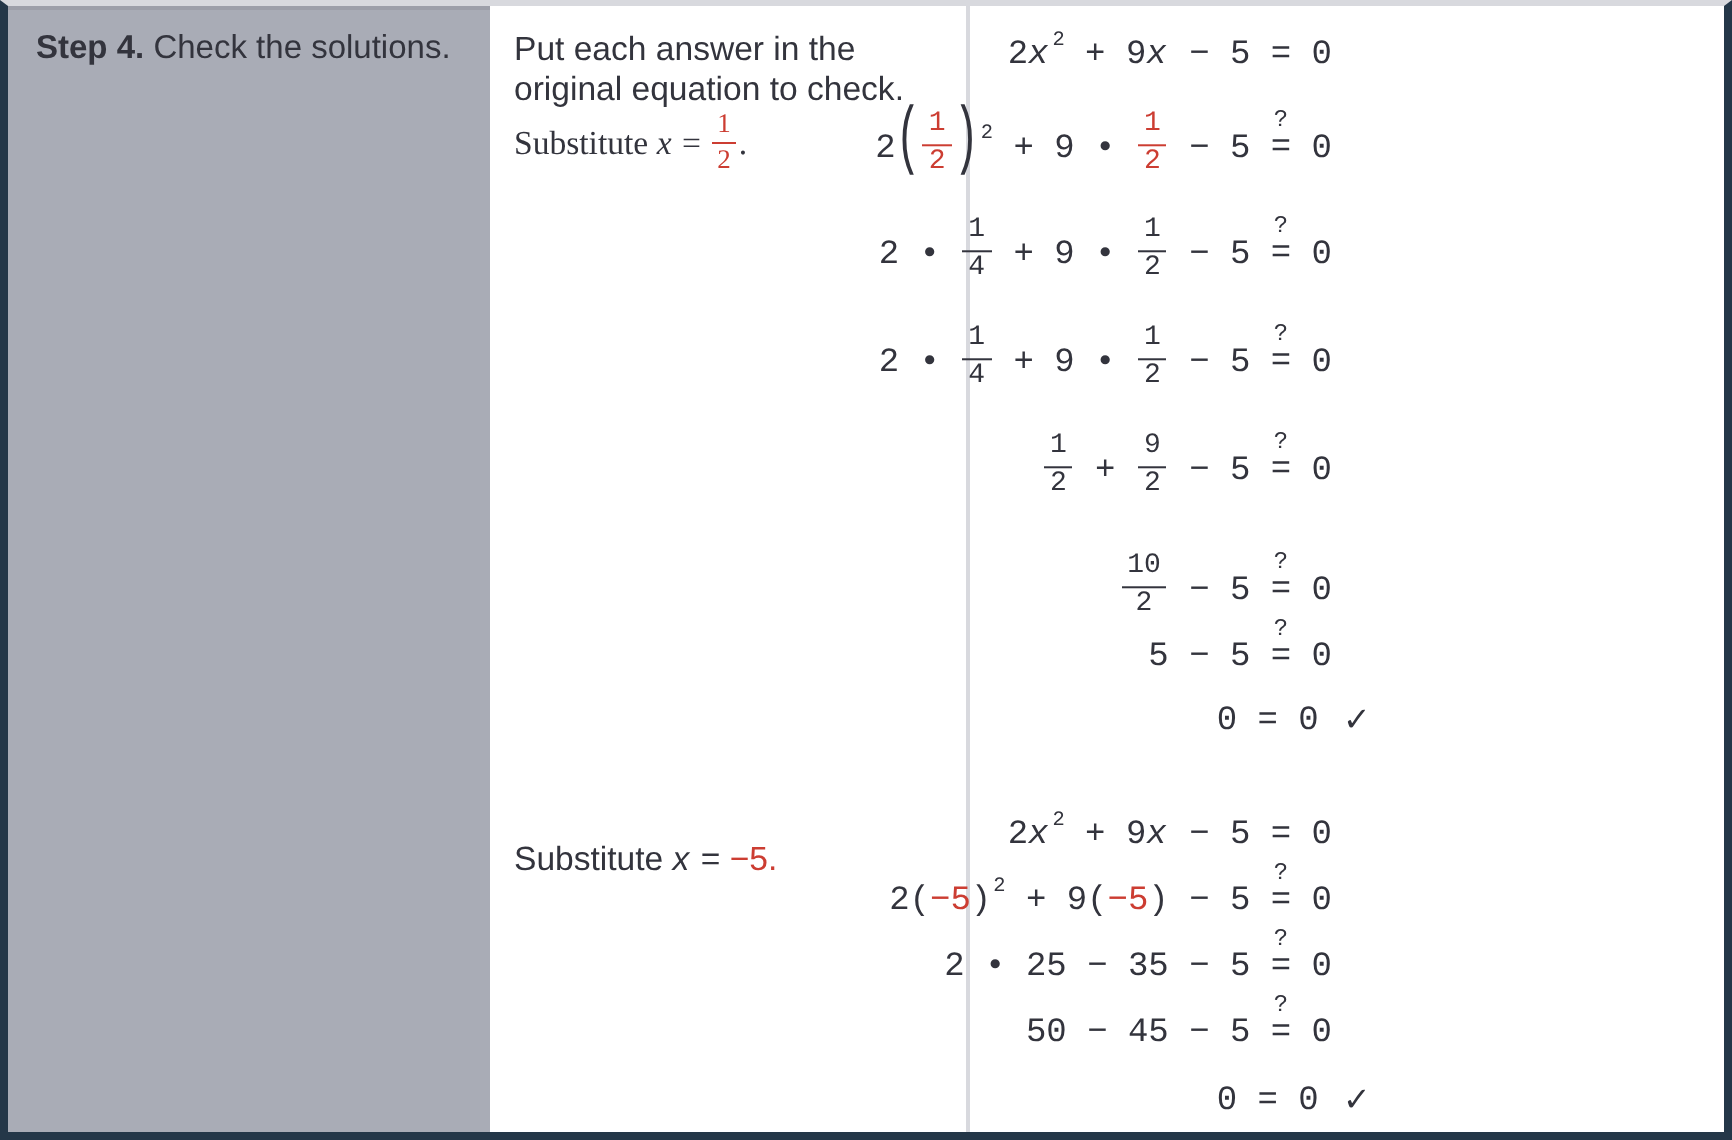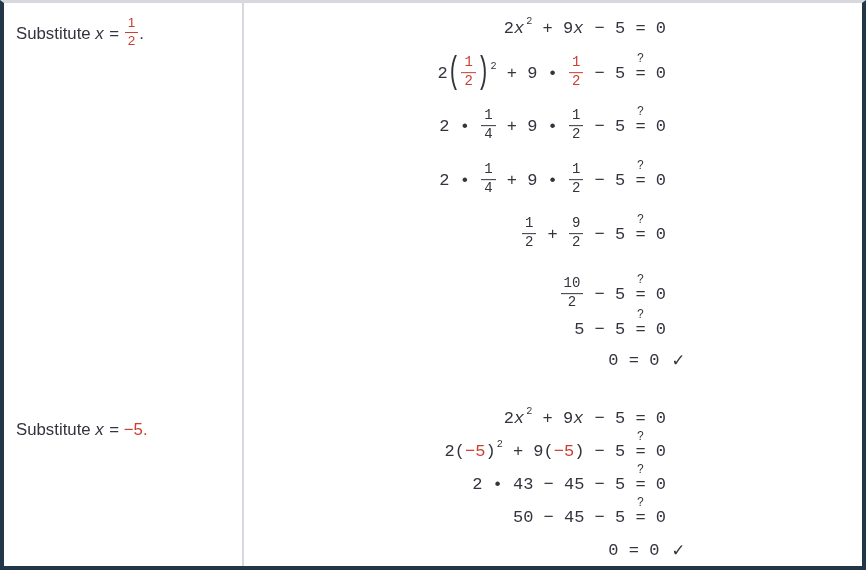--- a/index.html
+++ b/index.html
@@ -39,21 +39,21 @@
   .b { font-weight: 700; }
 
   .col-expl {
     width: 240px;
     flex: 0 0 240px;
     border-right: 2px solid var(--divider);
     padding: 12px 10px 12px 12px;
     position: relative;
   }
   .col-expl p { margin: 0; font-size: 16.8px; line-height: 1.17; }
-  .sub-line { margin-top: 3px !important; }
+  .sub-line { margin-top: 3px !important; font-family: Liberation Serif, serif; }
   .sub2 { position: absolute; left: 12px; top: 417px; white-space: nowrap; }
 
   .col-math {
     flex: 1 1 auto;
     position: relative;
     font-size: 17px;
     font-family: Liberation Mono, monospace;
   }
 
   .eq {
@@ -131,35 +131,39 @@
     font-size: 19px;
     margin-left: 3px;
     vertical-align: -1px;
   }
 </style>
 </head>
 <body>
 
 <div class="table">
 
+  <div class="col-step">
+    <p class="step-line"><span class="b">Step 4.</span> <span>Check the solutions.</span></p>
+  </div>
 
   <div class="col-expl">
+    <p>Put each answer in the original equation to check.</p>
     <p class="sub-line"><span>Substitute </span><span class="var">x</span><span> = </span><span class="frac sfrac red"><span class="num">1</span><span class="den">2</span></span><span>.</span></p>
     <p class="sub2"><span>Substitute </span><span class="var">x</span><span> = </span><span class="red">−5.</span></p>
   </div>
 
   <div class="col-math" id="math-col">
       <div class="eq"><span>2</span><span class="var">x</span><span class="sup">2</span><span> + 9</span><span class="var">x</span><span> − 5 = 0</span></div>
       <div class="eq"><span>2</span><span class="bigpar">(</span><span class="frac red"><span class="num">1</span><span class="den">2</span></span><span class="bigpar">)</span><span class="sup">2</span><span> + 9 • </span><span class="frac red"><span class="num">1</span><span class="den">2</span></span><span> − 5 </span><span class="qeq"><span class="q">?</span>=</span><span> 0</span></div>
       <div class="eq"><span>2 • </span><span class="frac"><span class="num">1</span><span class="den">4</span></span><span> + 9 • </span><span class="frac"><span class="num">1</span><span class="den">2</span></span><span> − 5 </span><span class="qeq"><span class="q">?</span>=</span><span> 0</span></div>
       <div class="eq"><span>2 • </span><span class="frac"><span class="num">1</span><span class="den">4</span></span><span> + 9 • </span><span class="frac"><span class="num">1</span><span class="den">2</span></span><span> − 5 </span><span class="qeq"><span class="q">?</span>=</span><span> 0</span></div>
       <div class="eq"><span class="frac"><span class="num">1</span><span class="den">2</span></span><span> + </span><span class="frac"><span class="num">9</span><span class="den">2</span></span><span> − 5 </span><span class="qeq"><span class="q">?</span>=</span><span> 0</span></div>
       <div class="eq"><span class="frac"><span class="num">10</span><span class="den">2</span></span><span> − 5 </span><span class="qeq"><span class="q">?</span>=</span><span> 0</span></div>
       <div class="eq"><span>5 − 5 </span><span class="qeq"><span class="q">?</span>=</span><span> 0</span></div>
       <div class="eq"><span>0 = 0 </span><span class="check">✓</span></div>
       <div class="eq"><span>2</span><span class="var">x</span><span class="sup">2</span><span> + 9</span><span class="var">x</span><span> − 5 = 0</span></div>
       <div class="eq"><span>2(</span><span class="red">−5</span><span>)</span><span class="sup">2</span><span> + 9(</span><span class="red">−5</span><span>) − 5 </span><span class="qeq"><span class="q">?</span>=</span><span> 0</span></div>
-      <div class="eq"><span>2 • 43 − 45 − 5 </span><span class="qeq"><span class="q">?</span>=</span><span> 0</span></div>
+      <div class="eq"><span>2 • 25 − 35 − 5 </span><span class="qeq"><span class="q">?</span>=</span><span> 0</span></div>
       <div class="eq"><span>50 − 45 − 5 </span><span class="qeq"><span class="q">?</span>=</span><span> 0</span></div>
       <div class="eq"><span>0 = 0 </span><span class="check">✓</span></div>
     </div>
 
 </div>
 
 </body></html>

